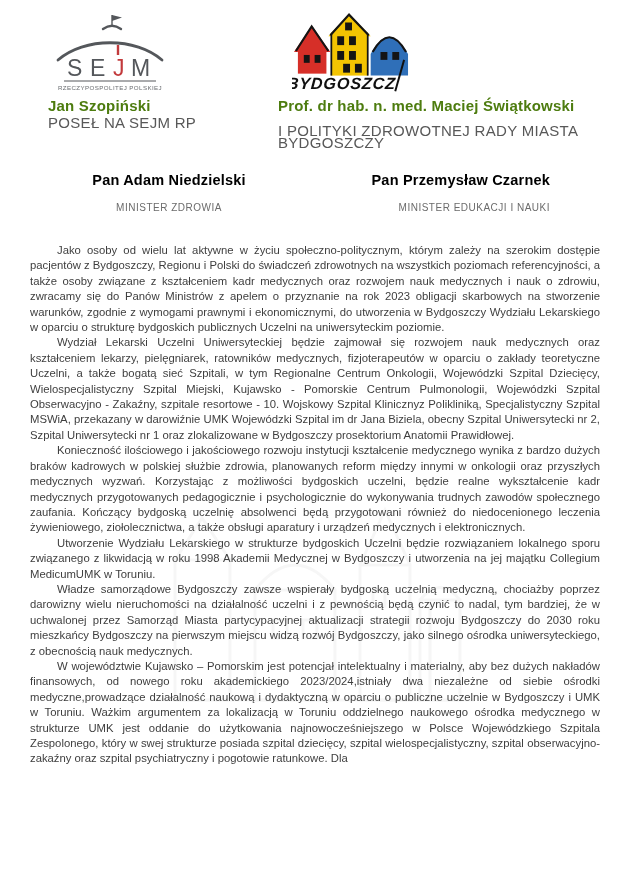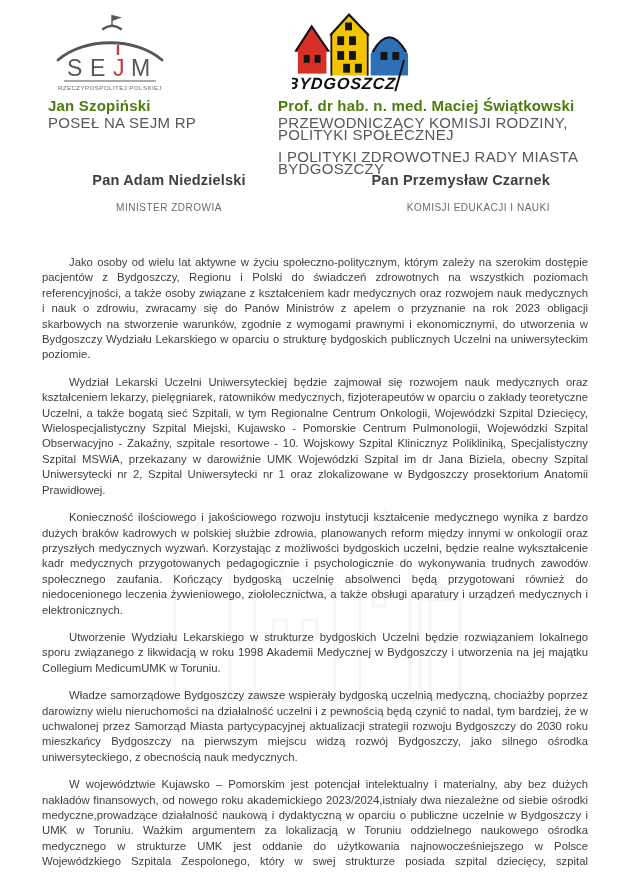--- a/index.html
+++ b/index.html
@@ -11,28 +11,28 @@
   .header-left {position:absolute; left:48px; top:12px; width:225px;}
   .sejm-logo {display:block; margin-left:6px; width:112px; height:82px;}
   .header-right {position:absolute; left:278px; top:10px; width:335px;}
   .bydgoszcz-logo {display:block; margin-left:14px; width:118px; height:84px;}
   .hdr-name {font-size:15px; font-weight:bold; color:#4d7c0f; margin-top:3px; letter-spacing:0.2px;}
   .hdr-role {font-size:15px; color:#585858; letter-spacing:0.3px; margin-top:3px; line-height:11.5px;}
   
   .recipient {position:absolute; top:172px; text-align:center;}
   .recipient.left {left:58px; width:222px;}
   .recipient.right {left:328px; width:222px;text-align:right;}
-  .rcp-name {font-size:14.5px; font-weight:bold; color:#404040; letter-spacing:0.2px;}
+  .rcp-name {font-size:14.5px; font-weight:bold; color:#000000; letter-spacing:0.2px;}
   .rcp-title {font-size:10px; color:#6b6b6b; letter-spacing:0.5px; margin-top:14px;}
   
   .letter-body {
     position:absolute; top:243px; left:30px; width:570px; z-index:1;
     font-size:11.3px; line-height:15.4px; text-align:justify; color:#3e3e3e;
   }
-  .letter-body p {margin:12px; text-indent:27px; hyphens:auto; -webkit-hyphens:auto;}
+  .letter-body p {margin:0; text-indent:27px; hyphens:auto; -webkit-hyphens:auto;}
   
   .watermark {position:absolute; top:470px; left:145px; z-index:0; opacity:0.55;}
 </style>
 </head>
 <body>
 
 <div class="page">
 
   <svg class="watermark" width="340" height="250" viewBox="0 0 340 250" aria-hidden="true">
     <g fill="none" stroke="#efefef" stroke-width="3">
@@ -105,31 +105,30 @@
         <path d="M80,44 Q98,10 118,44 L118,66 L80,66 Z" fill="#2f6fb8"></path>
         <path d="M82,42 Q99,12 116,42" stroke="#141414" stroke-width="2.2" fill="none"></path>
         <rect x="90" y="42" width="7" height="8" fill="#141414"></rect>
         <rect x="102" y="42" width="7" height="8" fill="#141414"></rect>
       </g>
 
       <text x="0" y="80" font-size="16.5" fill="#101010" font-weight="bold" letter-spacing="0.8" transform="skewX(-4)" font-style="italic">BYDGOSZCZ</text>
       <line x1="114" y1="50" x2="105" y2="82" stroke="#101010" stroke-width="2"></line>
     </svg>
     <div class="hdr-name">Prof. dr hab. n. med. Maciej Świątkowski</div>
-    <div class="hdr-role">PRZEWODNICZĄCY KOMISJI RODZINY, POLITYKI SPOŁECZNEJ</div>
     <div class="hdr-role" style="margin-top:11px;">I POLITYKI ZDROWOTNEJ RADY MIASTA BYDGOSZCZY</div>
   </div>
 
   <div class="recipient left">
     <div class="rcp-name">Pan Adam Niedzielski</div>
     <div class="rcp-title">MINISTER ZDROWIA</div>
   </div>
   <div class="recipient right">
     <div class="rcp-name">Pan Przemysław Czarnek</div>
-    <div class="rcp-title">KOMISJI EDUKACJI I NAUKI</div>
+    <div class="rcp-title">MINISTER EDUKACJI I NAUKI</div>
   </div>
 
   <div class="letter-body" lang="pl">
     <p>Jako osoby od wielu lat aktywne w życiu społeczno-politycznym, którym zależy na szerokim dostępie pacjentów z Bydgoszczy, Regionu i Polski do świadczeń zdrowotnych na wszystkich poziomach referencyjności, a także osoby związane z kształceniem kadr medycznych oraz rozwojem nauk medycznych i nauk o zdrowiu, zwracamy się do Panów Ministrów z apelem o przyznanie na rok 2023 obligacji skarbowych na stworzenie warunków, zgodnie z wymogami prawnymi i ekonomicznymi, do utworzenia w Bydgoszczy Wydziału Lekarskiego w oparciu o strukturę bydgoskich publicznych Uczelni na uniwersyteckim poziomie.</p>
     <p>Wydział Lekarski Uczelni Uniwersyteckiej będzie zajmował się rozwojem nauk medycznych oraz kształceniem lekarzy, pielęgniarek, ratowników medycznych, fizjoterapeutów w oparciu o zakłady teoretyczne Uczelni, a także bogatą sieć Szpitali, w tym Regionalne Centrum Onkologii, Wojewódzki Szpital Dziecięcy, Wielospecjalistyczny Szpital Miejski, Kujawsko - Pomorskie Centrum Pulmonologii, Wojewódzki Szpital Obserwacyjno - Zakaźny, szpitale resortowe - 10. Wojskowy Szpital Klinicznyz Polikliniką, Specjalistyczny Szpital MSWiA, przekazany w darowiźnie UMK Wojewódzki Szpital im dr Jana Biziela, obecny Szpital Uniwersytecki nr 2, Szpital Uniwersytecki nr 1 oraz zlokalizowane w Bydgoszczy prosektorium Anatomii Prawidłowej.</p>
     <p>Konieczność ilościowego i jakościowego rozwoju instytucji kształcenie medycznego wynika z bardzo dużych braków kadrowych w polskiej służbie zdrowia, planowanych reform między innymi w onkologii oraz przyszłych medycznych wyzwań. Korzystając z możliwości bydgoskich uczelni, będzie realne wykształcenie kadr medycznych przygotowanych pedagogicznie i psychologicznie do wykonywania trudnych zawodów społecznego zaufania. Kończący bydgoską uczelnię absolwenci będą przygotowani również do niedocenionego leczenia żywieniowego, ziołolecznictwa, a także obsługi aparatury i urządzeń medycznych i elektronicznych.</p>
     <p>Utworzenie Wydziału Lekarskiego w strukturze bydgoskich Uczelni będzie rozwiązaniem lokalnego sporu związanego z likwidacją w roku 1998 Akademii Medycznej w Bydgoszczy i utworzenia na jej majątku Collegium MedicumUMK w Toruniu.</p>
     <p>Władze samorządowe Bydgoszczy zawsze wspierały bydgoską uczelnią medyczną, chociażby poprzez darowizny wielu nieruchomości na działalność uczelni i z pewnością będą czynić to nadal, tym bardziej, że w uchwalonej przez Samorząd Miasta partycypacyjnej aktualizacji strategii rozwoju Bydgoszczy do 2030 roku mieszkańcy Bydgoszczy na pierwszym miejscu widzą rozwój Bydgoszczy, jako silnego ośrodka uniwersyteckiego, z obecnością nauk medycznych.</p>
     <p>W województwie Kujawsko – Pomorskim jest potencjał intelektualny i materialny, aby bez dużych nakładów finansowych, od nowego roku akademickiego 2023/2024,istniały dwa niezależne od siebie ośrodki medyczne,prowadzące działalność naukową i dydaktyczną w oparciu o publiczne uczelnie w Bydgoszczy i UMK w Toruniu. Ważkim argumentem za lokalizacją w Toruniu oddzielnego naukowego ośrodka medycznego w strukturze UMK jest oddanie do użytkowania najnowocześniejszego w Polsce Wojewódzkiego Szpitala Zespolonego, który w swej strukturze posiada szpital dziecięcy, szpital wielospecjalistyczny, szpital obserwacyjno-zakaźny oraz szpital psychiatryczny i pogotowie ratunkowe. Dla</p>
   </div>

